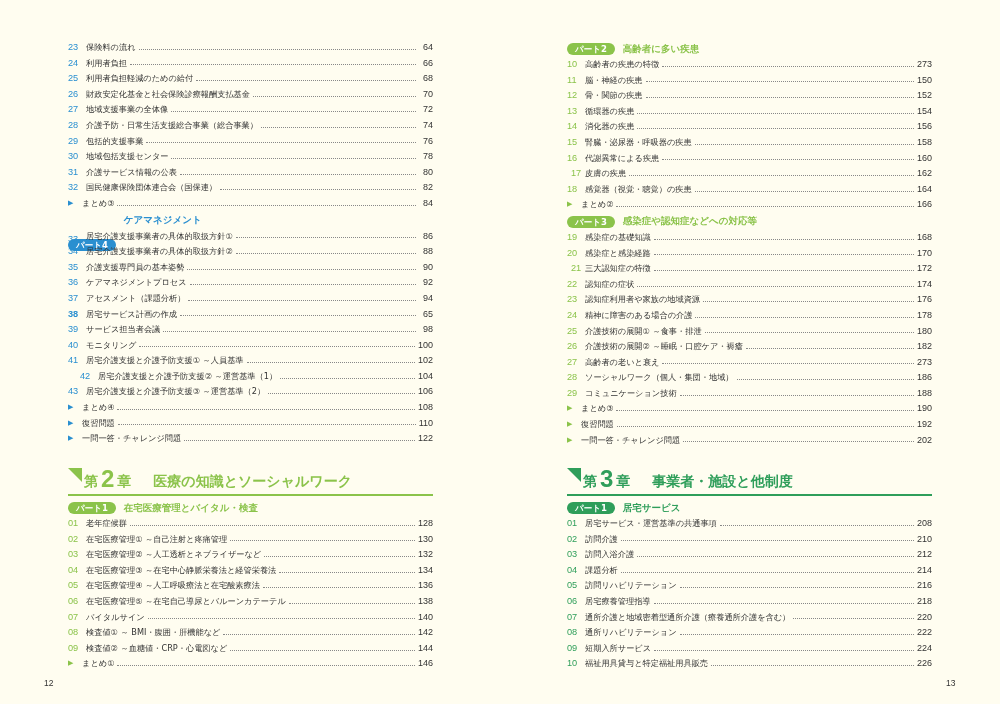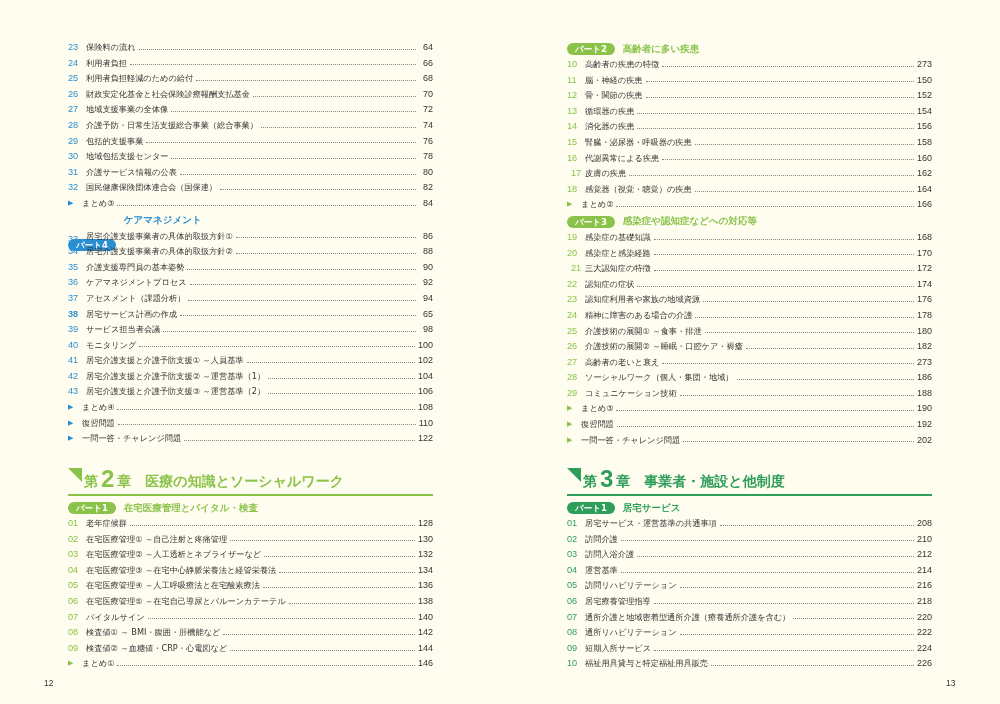--- a/index.html
+++ b/index.html
@@ -12,21 +12,21 @@
   .title{flex:none;white-space:nowrap;padding-right:3px;}
   .dots{flex:1;border-bottom:1px dotted #888;height:0;margin-top:3px;margin-right:3px;}
   .pg{flex:none;font-family:"Liberation Sans",sans-serif;font-size:9px;text-align:right;min-width:14px;}
   .part{display:flex;align-items:center;height:16px;margin:1px 0 0 0;}
   .pill{color:#fff;font-size:8.5px;font-weight:bold;padding:0 8px;border-radius:8px;height:12px;line-height:12px;margin-right:8px;flex:none;}
   .partname{font-size:9.5px;font-weight:bold;}
   .chapter{display:flex;align-items:flex-end;height:26px;position:relative;padding-left:16px;}
   .chapter .tri{position:absolute;left:0;top:3px;width:0;height:0;border-top:14px solid transparent;border-left:14px solid transparent;}
   .chapter .ch-pre{font-size:14px;font-weight:bold;}
   .chapter .ch-num{font-size:24px;font-weight:bold;font-family:"Liberation Sans",sans-serif;margin:0 3px;line-height:24px;}
-  .chapter .ch-title{font-size:14px;font-weight:bold;margin-left:14px;}
+  .chapter .ch-title{font-size:14px;font-weight:bold;margin-left:22px;}
   .chline{height:2px;margin-top:3px;margin-bottom:4px;}
   .folio{position:absolute;top:678px;font-size:8.5px;font-family:"Liberation Sans",sans-serif;color:#333;}
 </style>
 </head>
 <body>
 
 <div class="page" style="left:0;width:500px;">
   <div class="col" style="left:68px;top:40px;" id="left-top">
       <div class="row">
         <span class="num" style="color: rgb(42, 143, 208);">23</span>
@@ -146,21 +146,21 @@
         <span class="dots"></span>
         <span class="pg">100</span>
       </div>
       <div class="row">
         <span class="num" style="color: rgb(42, 143, 208);">41</span>
         <span class="title">居宅介護支援と介護予防支援① ～人員基準</span>
         <span class="dots"></span>
         <span class="pg">102</span>
       </div>
       <div class="row">
-        <span class="num" style="color: rgb(42, 143, 208);">42</span>
+        <span class="num" style="color: rgb(42, 143, 208); margin-left: 12px;">42</span>
         <span class="title">居宅介護支援と介護予防支援② ～運営基準（1）</span>
         <span class="dots"></span>
         <span class="pg">104</span>
       </div>
       <div class="row">
         <span class="num" style="color: rgb(42, 143, 208);">43</span>
         <span class="title">居宅介護支援と介護予防支援③ ～運営基準（2）</span>
         <span class="dots"></span>
         <span class="pg">106</span>
       </div>
@@ -441,21 +441,21 @@
         <span class="pg">210</span>
       </div>
       <div class="row">
         <span class="num" style="color: rgb(47, 158, 90);">03</span>
         <span class="title">訪問入浴介護</span>
         <span class="dots"></span>
         <span class="pg">212</span>
       </div>
       <div class="row">
         <span class="num" style="color: rgb(47, 158, 90);">04</span>
-        <span class="title">運営基準</span>
+        <span class="title">課題分析</span>
         <span class="dots"></span>
         <span class="pg">214</span>
       </div>
       <div class="row">
         <span class="num" style="color: rgb(47, 158, 90);">05</span>
         <span class="title">訪問リハビリテーション</span>
         <span class="dots"></span>
         <span class="pg">216</span>
       </div>
       <div class="row">

